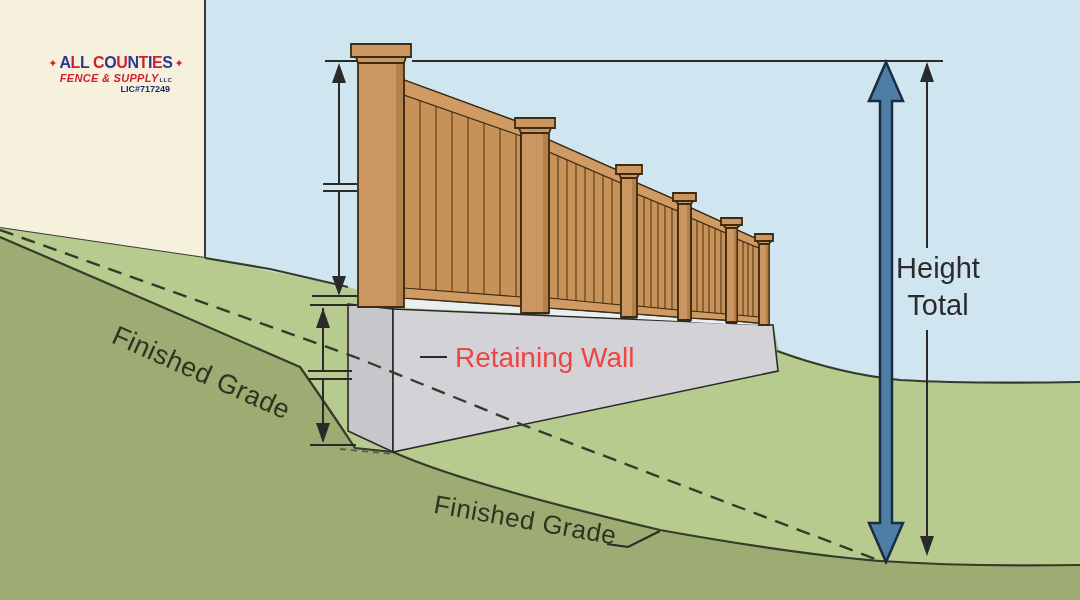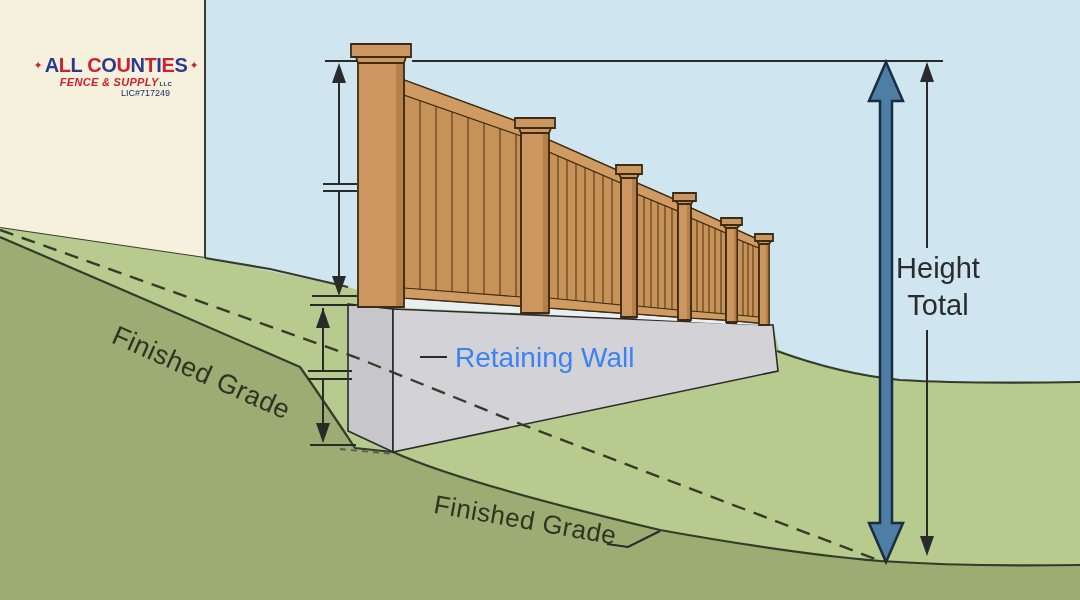--- a/index.html
+++ b/index.html
@@ -29,35 +29,35 @@
   .s-dashed{stroke:var(--grade-line);stroke-width:2.4;fill:none;stroke-dasharray:14 9;}
   .s-dashed-small{stroke:#5a5a52;stroke-width:1.8;fill:none;stroke-dasharray:6 5;}
   .c-blue-arrow{fill:var(--arrow-blue);stroke:var(--arrow-blue-outline);stroke-width:2.5;stroke-linejoin:miter;}
 
   
   .label{position:absolute;color:#2c2c2c;font-weight:500;white-space:nowrap;}
   .lbl-fg-upper{left:120px;top:320px;font-size:27px;color:#2e3322;
     transform:rotate(24deg);transform-origin:0 0;letter-spacing:.5px;}
   .lbl-fg-lower{left:437px;top:489px;font-size:26px;color:#2e3322;
     transform:rotate(10deg);transform-origin:0 0;letter-spacing:.5px;}
-  .lbl-retaining{left:455px;top:342px;font-size:28px;color:#3b82f6;text-align:right;}
+  .lbl-retaining{left:455px;top:342px;font-size:28px;color:#ef4444;text-align:right;}
   .lbl-total{left:893px;top:250px;width:90px;font-size:29px;line-height:37px;
     text-align:center;color:#2b2b2b;}
   .lbl-total span{display:block;}
 
   
   .logo{position:absolute;left:58px;top:55px;width:116px;line-height:1;text-align:center;}
   .logo-row{display:flex;align-items:center;justify-content:center;gap:2px;}
   .logo-star{color:var(--logo-red);font-size:11px;}
-  .logo-name{font-size:20px;font-weight:bold;letter-spacing:-.4px;white-space:nowrap;}
+  .logo-name{font-size:16px;font-weight:bold;letter-spacing:-.4px;white-space:nowrap;}
   .logo-name .lb{color:var(--logo-blue);} .logo-name .lr{color:var(--logo-red);}
   .logo-tagline{font-size:11px;font-weight:bold;font-style:italic;color:var(--logo-red);
     margin-top:2px;letter-spacing:.3px;}
   .logo-llc{font-size:6px;color:var(--logo-navy);margin-left:1px;font-style:normal;}
-  .logo-license{font-size:9px;font-weight:normal;color:var(--logo-navy);
+  .logo-license{font-size:9px;font-weight:bold;color:var(--logo-navy);
     text-align:right;padding-right:4px;margin-top:1px;}
 </style>
 </head>
 <body>
 
 <div class="stage">
 
   <svg width="1080" height="600" viewBox="0 0 1080 600">
 
     <rect class="c-sky" x="0" y="0" width="1080" height="600"></rect>

